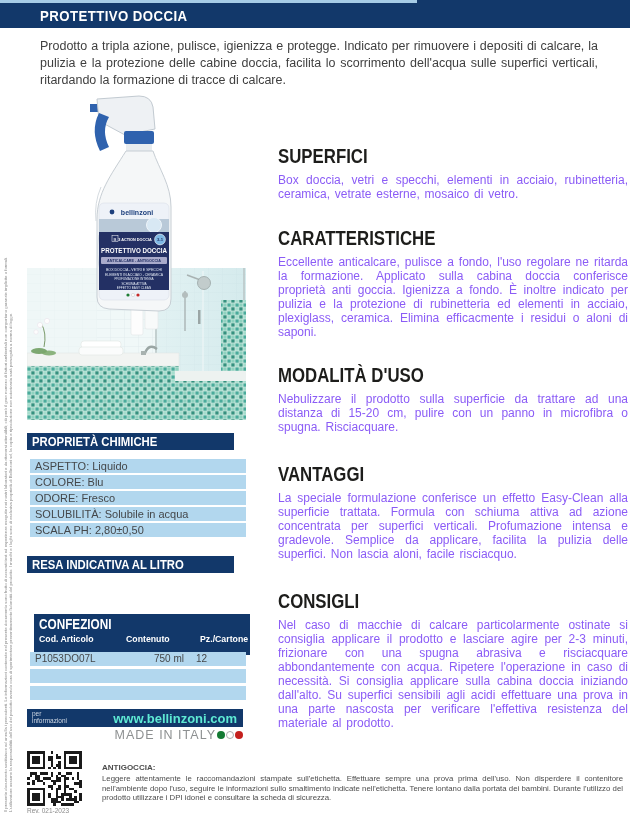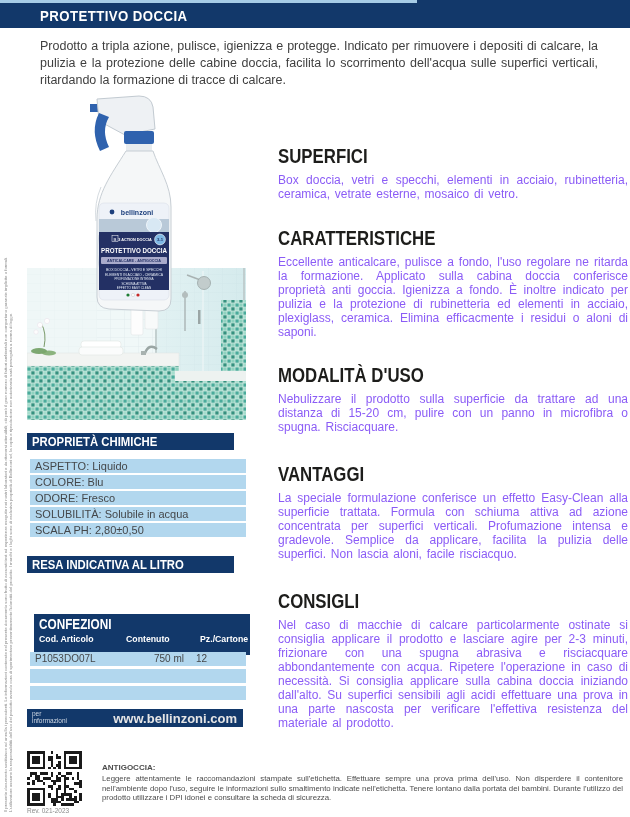--- a/index.html
+++ b/index.html
@@ -28,21 +28,21 @@
   .pack-row .cell{position:absolute;top:1px;font-size:10px;color:#44474a;}
 
   .packs-head{position:absolute;left:34px;top:614px;width:216px;height:41px;background:#12386a;color:#fff;}
   .packs-title{font-size:14px;font-weight:bold;margin:2px 0 1px 5px;transform:scaleX(.84);transform-origin:left center;white-space:nowrap;}
   .packs-cols{position:relative;height:12px;font-size:9.5px;font-weight:bold;}
   .packs-cols span{position:absolute;top:0;transform:scaleX(.92);transform-origin:left;white-space:nowrap;}
   .packs-cols .c1{left:5px;}.packs-cols .c2{left:92px;}.packs-cols .c3{left:166px;}
 
   .info-bar{position:absolute;left:27px;top:709px;width:216px;height:18px;background:#12386a;display:flex;align-items:center;justify-content:space-between;}
   .info-label{font-size:6.5px;line-height:6.8px;color:#cfd8e4;width:42px;margin-left:5px;}
-  .info-site{font-size:13px;font-weight:bold;color:#e5e5e5;margin-right:6px;white-space:nowrap;}
+  .info-site{font-size:13px;font-weight:bold;color:#5eead4;margin-right:6px;white-space:nowrap;}
 
   .made-line{position:absolute;left:27px;top:728px;width:216px;display:flex;justify-content:flex-end;align-items:center;color:#8d9091;font-size:12.5px;letter-spacing:1px;}
   .dot{width:8px;height:8px;border-radius:50%;display:inline-block;margin-left:1px;}
   .dot-g{background:#157a33;}
   .dot-w{background:#fff;border:1px solid #aaa;width:6px;height:6px;}
   .dot-r{background:#c4201d;}
 
   .qr{position:absolute;left:27px;top:751px;width:55px;height:55px;}
   .rev{position:absolute;left:27px;top:807px;font-size:6.5px;color:#8a8a8a;}
 
@@ -238,20 +238,26 @@
   </div>
   <div class="stripe pack-row" style="top:686px">
     <span class="cell c1"></span>
     <span class="cell c2"></span>
     <span class="cell c3"></span>
   </div>
 
   <div class="info-bar">
     <span class="info-label">per informazioni</span>
     <span class="info-site">www.bellinzoni.com</span>
+  </div>
+  <div class="made-line">
+    <span>MADE IN ITALY</span>
+    <span class="dot dot-g"></span>
+    <span class="dot dot-w"></span>
+    <span class="dot dot-r"></span>
   </div>
 
   <div class="qr"><svg width="55" height="55" viewBox="0 0 21 21" shape-rendering="crispEdges" fill="#1a1a1a">
         <rect x="0" y="0" width="1" height="1"></rect>
         <rect x="1" y="0" width="1" height="1"></rect>
         <rect x="2" y="0" width="1" height="1"></rect>
         <rect x="3" y="0" width="1" height="1"></rect>
         <rect x="4" y="0" width="1" height="1"></rect>
         <rect x="5" y="0" width="1" height="1"></rect>
         <rect x="6" y="0" width="1" height="1"></rect>

